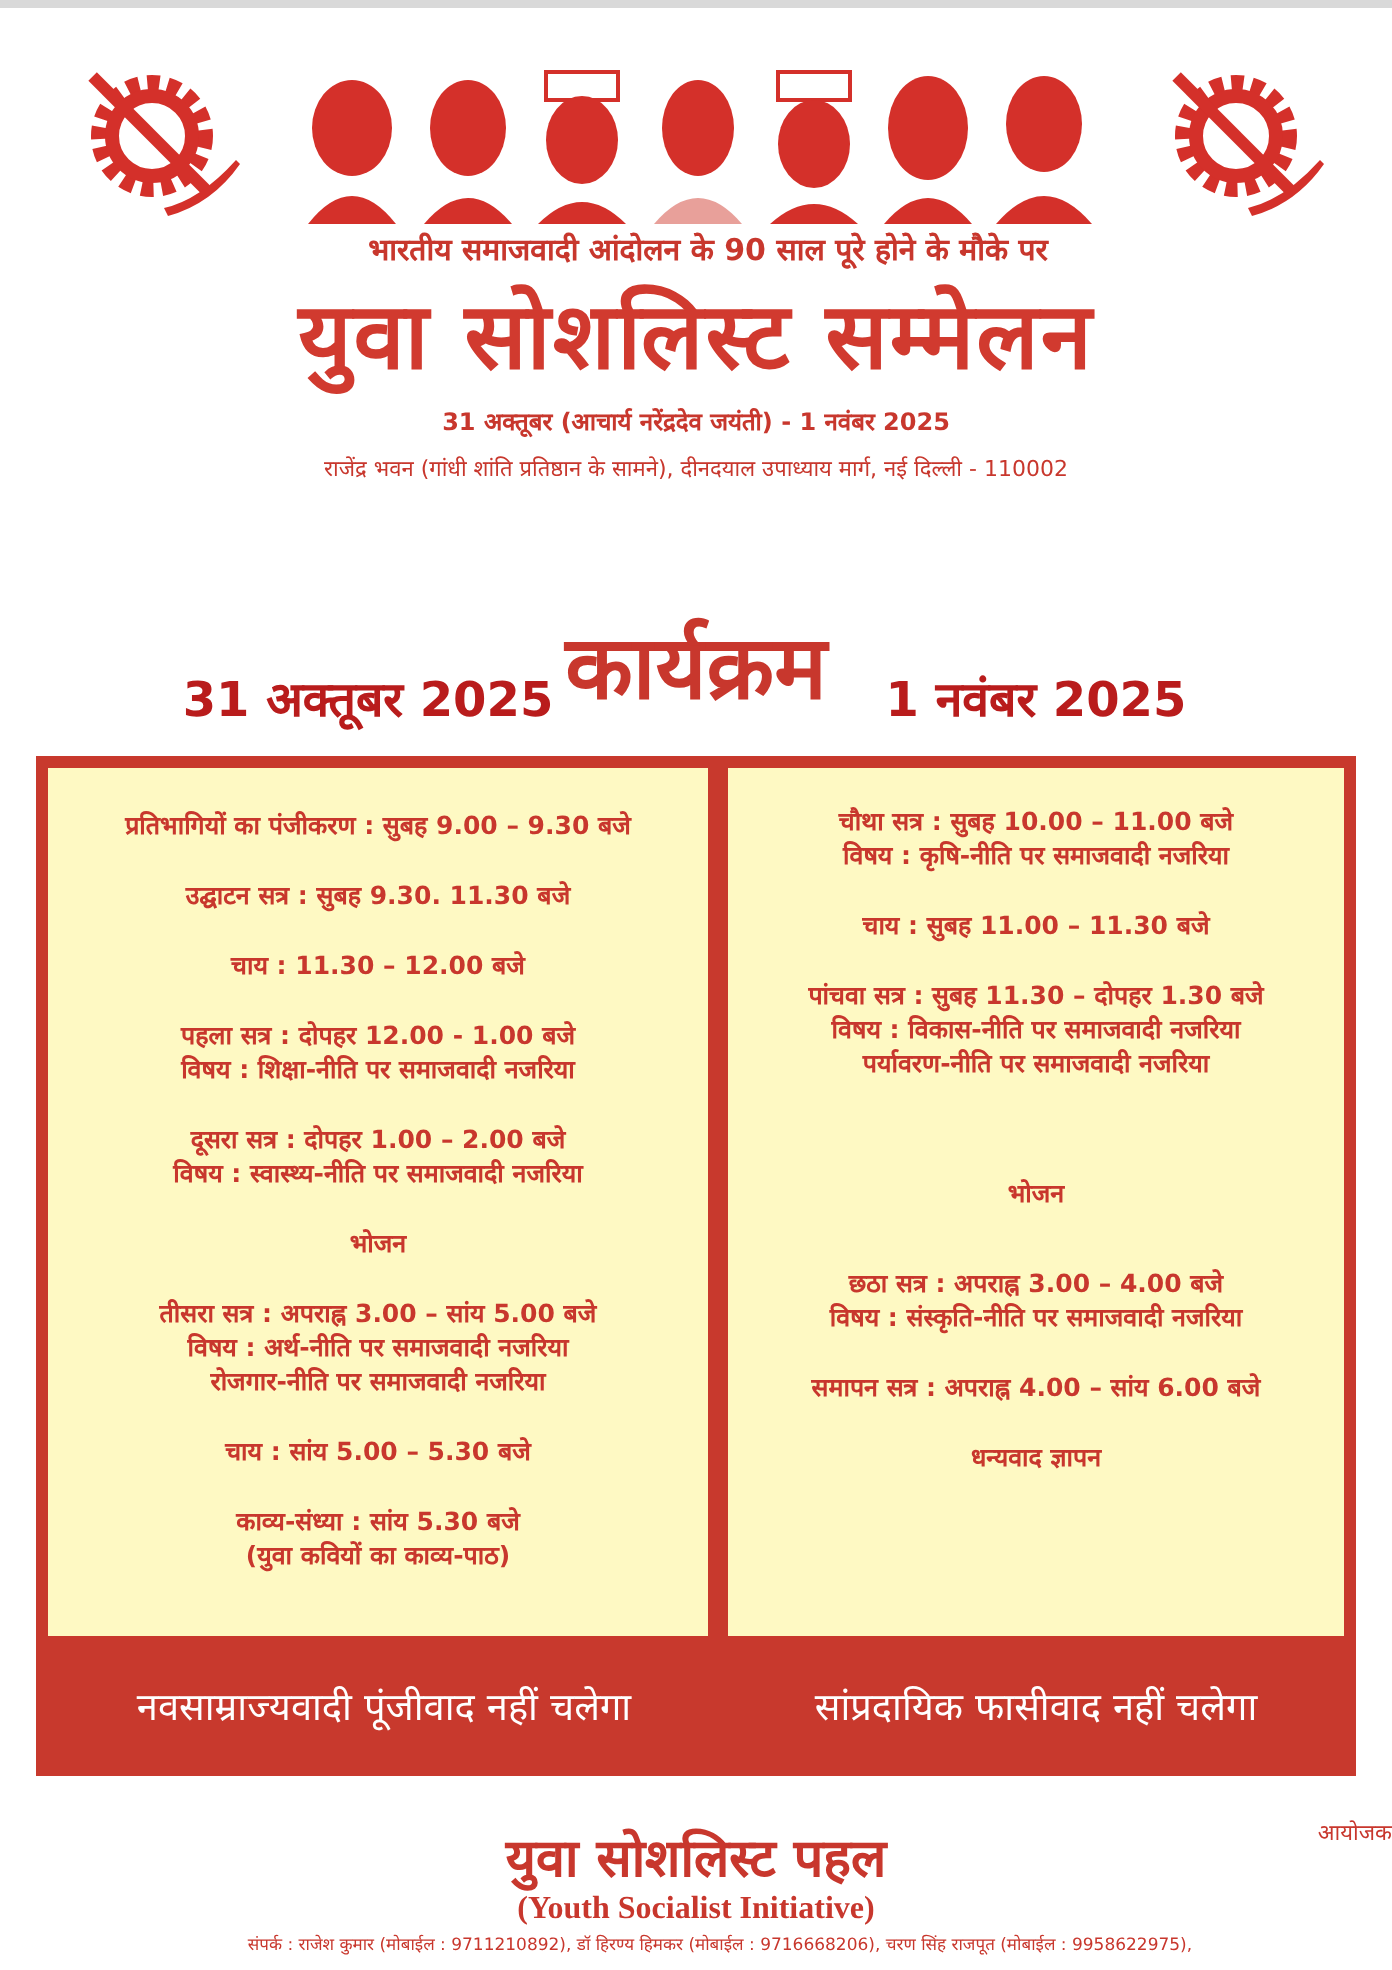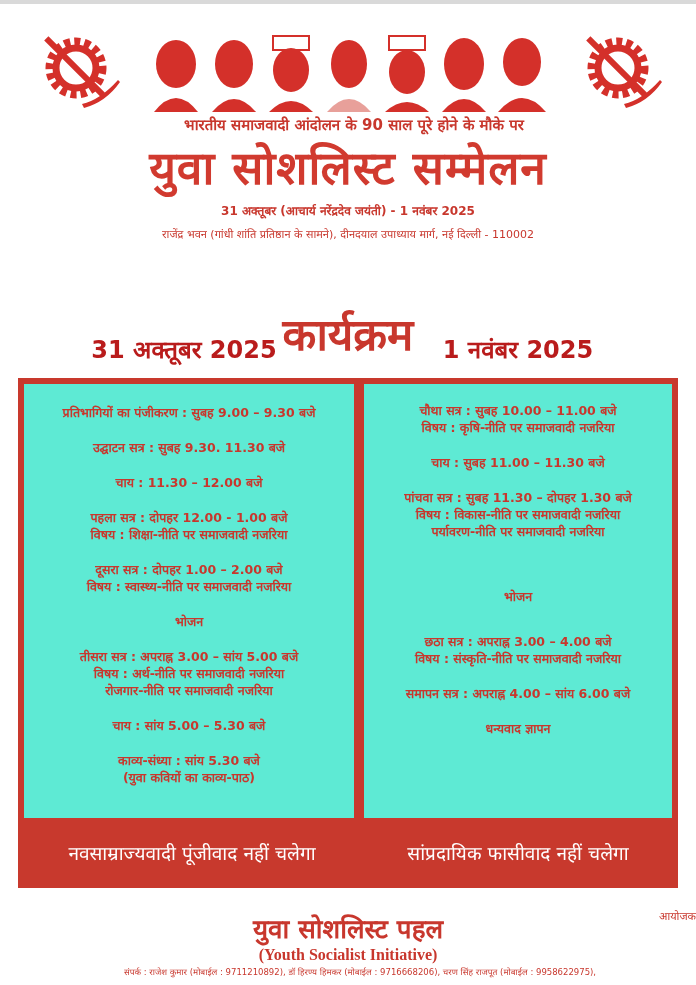--- a/index.html
+++ b/index.html
@@ -20,21 +20,21 @@
   .main-title { position: absolute; left: 0; top: 138px; width: 696px; text-align: center; font-size: 46px; font-weight: bold; color: #d13a2f; letter-spacing: 1px; line-height: 60px; }
   .dates-line { position: absolute; left: 0; top: 202px; width: 696px; text-align: center; font-size: 12px; font-weight: bold; color: #c8372d; }
   .venue-line { position: absolute; left: 0; top: 226px; width: 696px; text-align: center; font-size: 11px; color: #c8372d; }
 
   .program-title { position: absolute; left: 0; top: 266px; width: 696px; text-align: center; font-size: 44px; font-weight: bold; color: #c8372d; line-height: 60px; margin-top: 39px; }
   .day-heading { position: absolute; top: 332px; font-size: 24px; font-weight: bold; color: #b91c1c; text-align: center; width: 340px; }
   .day-heading.d1 { left: 14px; }
   .day-heading.d2 { left: 348px; }
 
   .frame { position: absolute; left: 18px; top: 378px; width: 660px; height: 510px; background: #c8392d; }
-  .col { position: absolute; top: 6px; background: #5eead4; height: 434px; display: flex; flex-direction: column; align-items: center; }
+  .col { position: absolute; top: 6px; background: #fef9c3; height: 434px; display: flex; flex-direction: column; align-items: center; }
   .col.c1 { left: 6px; width: 330px; padding-top: 20px; }
   .col.c2 { left: 346px; width: 308px; padding-top: 18px; }
 
   .entry { text-align: center; font-size: 12.5px; font-weight: bold; color: #c8372d; line-height: 17px; }
   .c1 .entry { margin-bottom: 18px; }
   .c2 .entry { margin-bottom: 18px; }
   .spacer { height: 30px; }
 
   .slogan { position: absolute; top: 446px; height: 58px; display: flex; align-items: center; justify-content: center; font-size: 19px; color: #ffffff; }
   .slogan.s1 { left: 6px; width: 336px; }

